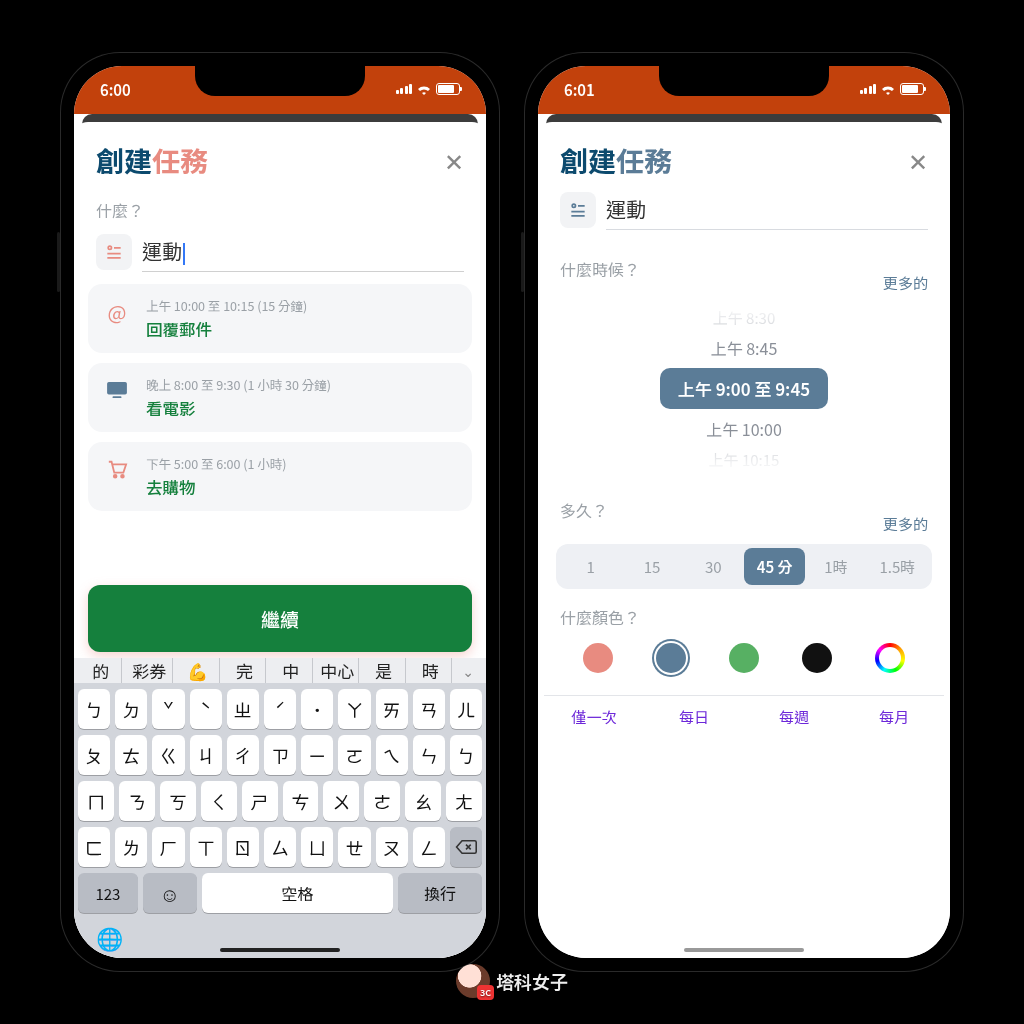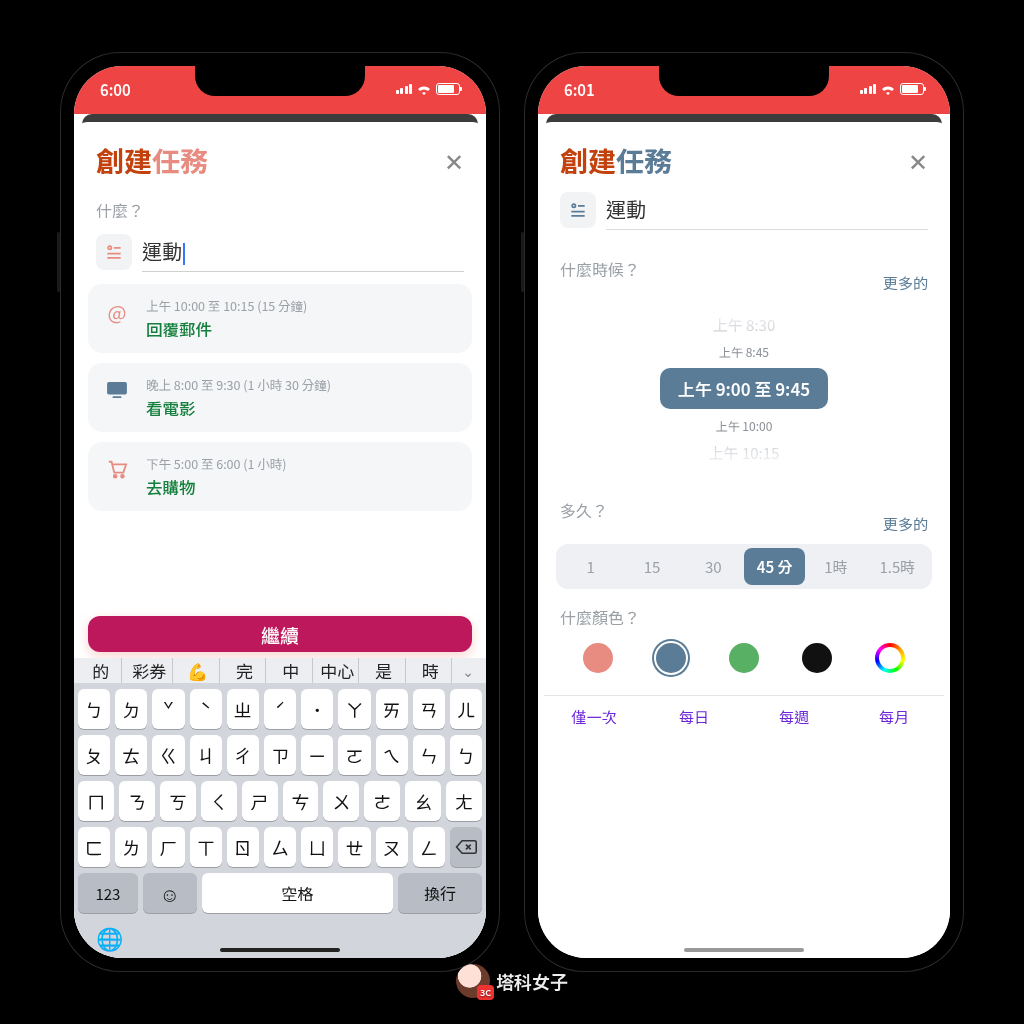--- a/index.html
+++ b/index.html
@@ -44,21 +44,21 @@
     top: 0; left: 50%;
     transform: translateX(-50%);
     width: 170px; height: 30px;
     background: #000;
     border-bottom-left-radius: 20px;
     border-bottom-right-radius: 20px;
     z-index: 50;
   }
   .status-bar {
     height: 48px;
-    background: #ef4444;
+    background: #c2410c;
     color: #fff;
     display: flex;
     justify-content: space-between;
     align-items: center;
     padding: 0 26px 2px;
     font-size: 15px;
     font-weight: 600;
     flex-shrink: 0;
   }
   .status-bar .right { display:flex; align-items:center; gap:4px; }
@@ -85,21 +85,21 @@
     display: flex;
     flex-direction: column;
     overflow: hidden;
     position: relative;
   }
   .modal-header {
     display:flex; justify-content:space-between; align-items:center;
     padding: 18px 22px 10px;
   }
   .modal-title { font-size: 28px; font-weight: 700; }
-  .modal-title .t1 { color:#c2410c;margin-top:45px; }
+  .modal-title .t1 { color:#0c4a6e;margin-top:45px; }
   .modal-title .t2-coral { color:#E88B80; }
   .modal-title .t2-blue  { color:#5B7C97; }
   .close-x { color:#888; font-size:24px; font-weight:300; cursor:pointer; }
 
   .section-label { color:#9aa0a6; font-size:16px; padding: 8px 22px 6px; display:flex; justify-content:space-between; align-items:center;}
   .section-label .more { color:#5B7C97; font-size:15px;margin-top:28px; }
 
   .input-row {
     display:flex; align-items:center; gap:10px;
     padding: 4px 22px 6px;
@@ -124,22 +124,22 @@
   }
   .card .cicon {
     width:30px; height:30px; display:flex; align-items:center; justify-content:center;
     font-size:20px;
   }
   .card .meta { font-size:12.5px; color:#9aa0a6; }
   .card .ctitle { font-size:16.5px; color:#15803d; margin-top:2px; font-weight:500; }
 
   .continue-btn {
     position:absolute; left:14px; right:14px; bottom:306px;
-    background:#be185d; color:#fff; font-size:19px; font-weight:500;
-    height:36px; border-radius:12px; display:flex; align-items:center; justify-content:center;
+    background:#15803d; color:#fff; font-size:19px; font-weight:500;
+    height:67px; border-radius:12px; display:flex; align-items:center; justify-content:center;
     box-shadow: 0 4px 12px rgba(237,148,137,.4);
   }
 
   
   .keyboard {
     position:absolute; bottom:0; left:0; right:0;
     background:#d2d5db;
     padding: 4px 4px 6px;
     display:flex; flex-direction:column; gap:6px;
     height: 300px;
@@ -178,21 +178,21 @@
   
   .time-wheel {
     height: 170px; position:relative;
     display:flex; flex-direction:column; align-items:center; justify-content:center;
     gap: 8px;
     margin: 4px 0;
     -webkit-mask-image: linear-gradient(#0000, #000 22%, #000 78%, #0000);
             mask-image: linear-gradient(#0000, #000 22%, #000 78%, #0000);
   }
   .time-wheel .opt {
-    color:#8a8f98; font-size:12px;
+    color:#8a8f98; font-size:16px;
   }
   .time-wheel .opt.faint { color:#c3c6cc; font-size:15px; }
   .time-wheel .sel {
     background:#5B7C97; color:#fff; font-weight:600;
     padding: 8px 18px; border-radius:10px; font-size:17px;
   }
   .date-label { text-align:center; color:#5B7C97; font-size:17px; margin: 4px 0 12px; }
 
   .duration-row {
     background:#eef0f4; margin: 4px 18px 8px; border-radius:12px;

